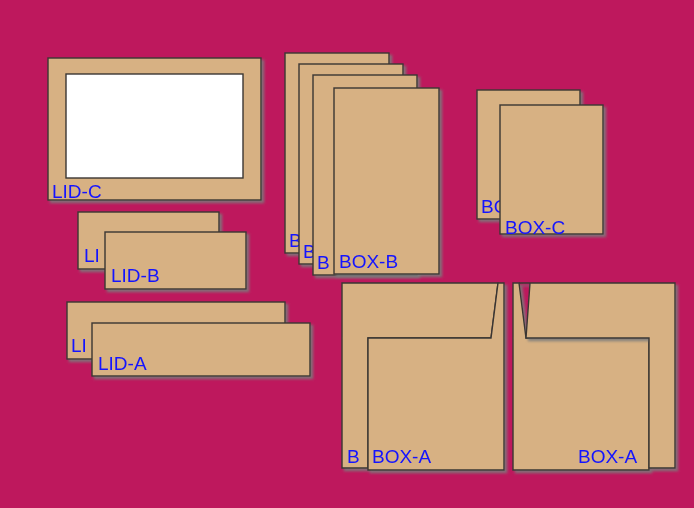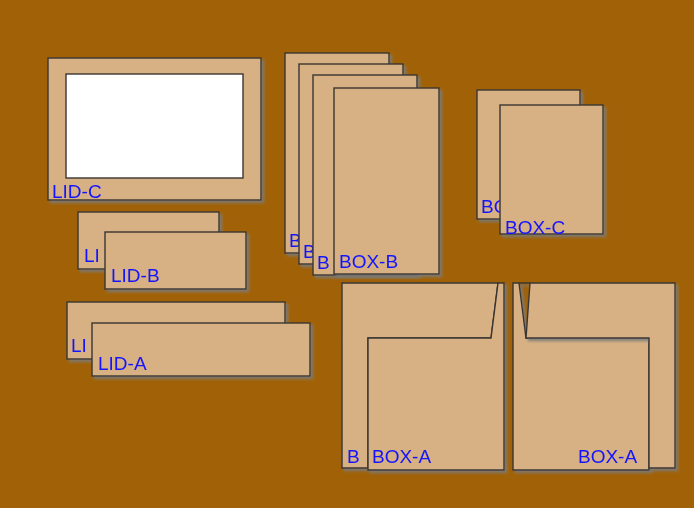--- a/index.html
+++ b/index.html
@@ -35,21 +35,21 @@
     font-weight: 400;
     dominant-baseline: alphabetic;
   }
   .part-window {
     stroke-width: 1.4;
   }
 </style>
 </head>
 <body>
 
-<div id="canvas-root" style="background: #a16207;">
+<div id="canvas-root" style="background: #be185d;">
   <svg id="layout-svg" viewBox="0 0 694 508" xmlns="http://www.w3.org/2000/svg">
 
     <defs>
       <filter id="soft-shadow" x="-20%" y="-20%" width="150%" height="150%">
         <feDropShadow dx="2.5" dy="2.5" stdDeviation="1.2" flood-color="#7a7a7a" flood-opacity="0.85"></feDropShadow>
       </filter>
       <clipPath id="clip-lid-b-back">
           <rect x="78" y="212" width="141" height="57"></rect>
         </clipPath>
       <clipPath id="clip-lid-a-back">

